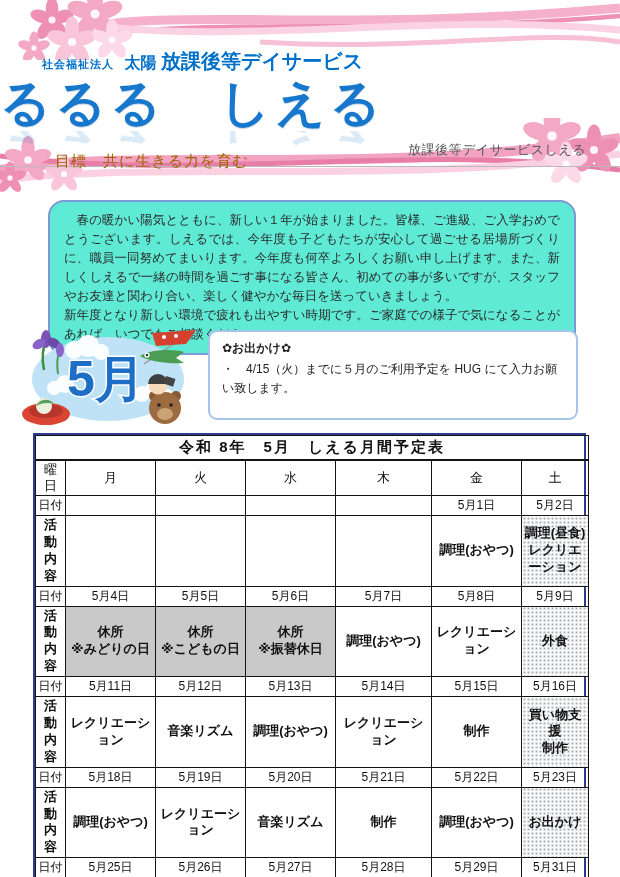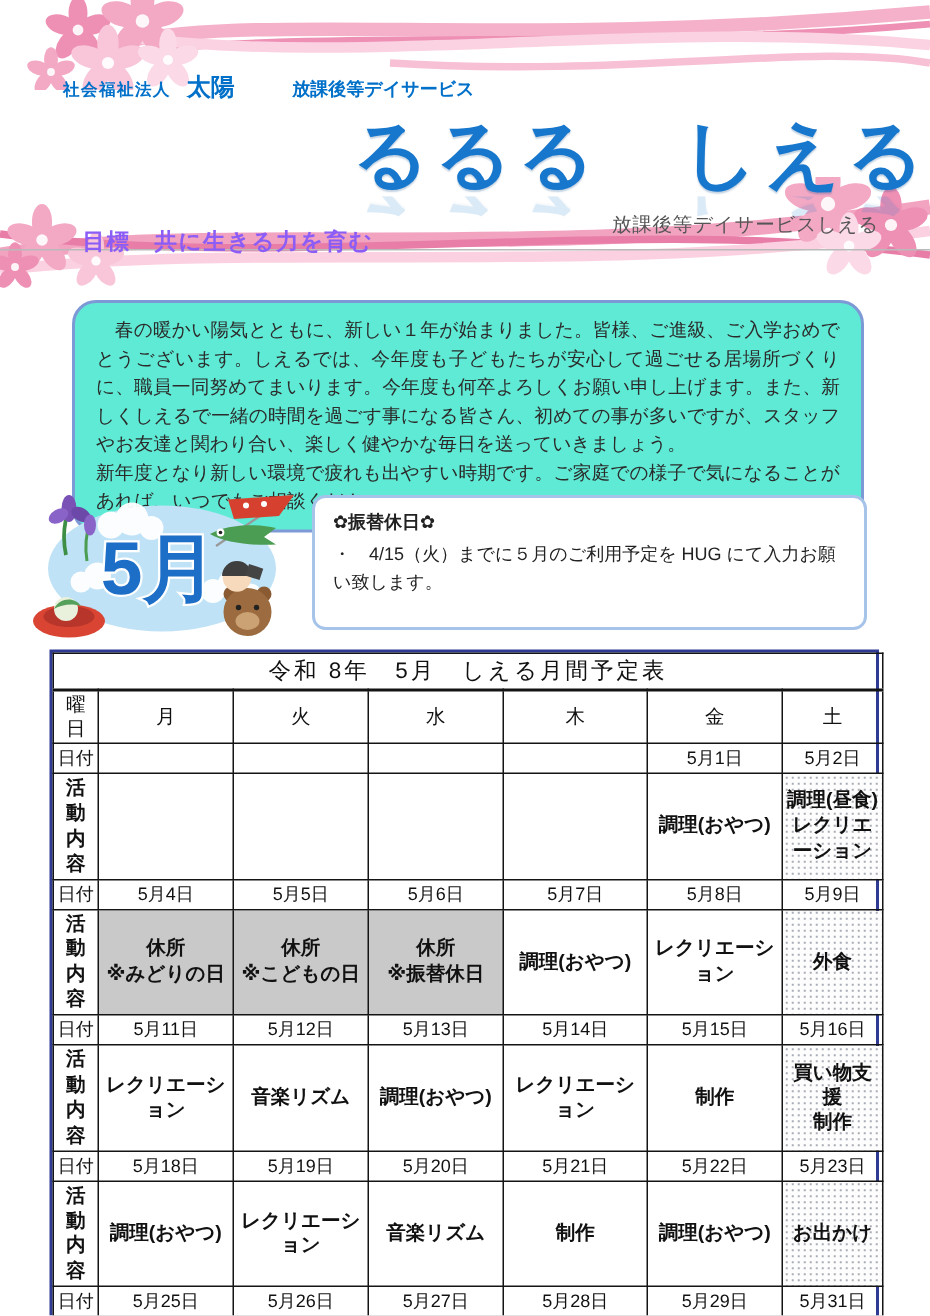--- a/index.html
+++ b/index.html
@@ -6,50 +6,50 @@
   body { background:#fff; font-family:"Liberation Sans","DejaVu Sans",sans-serif; }
   .page { position:relative; width:620px; height:877px; margin:0 auto; background:#fff; overflow:hidden; }
 
   .ribbon-svg { position:absolute; left:0; pointer-events:none; }
   .ribbon-top { top:0; }
   .ribbon-mid { top:118px; z-index:1; }
 
   .org-line { position:absolute; left:42px; top:48px; color:#0070c9; font-weight:bold; z-index:3; white-space:nowrap; }
   .org-prefix { font-size:11px; letter-spacing:1px; }
   .org-name { font-size:16px; margin-left:6px; }
-  .org-service { font-size:12px; margin-left:34px; }
-
-  .big-title-wrap { position:absolute; left:0; width:620px; top:76px; text-align:right; z-index:3; }
+  .org-service { font-size:20px; }
+
+  .big-title-wrap { position:absolute; left:0; width:620px; top:76px; text-align:left; z-index:3; }
   .big-title { font-size:50px; font-weight:bold; color:#1777cd; letter-spacing:4px; line-height:1.1;
                text-shadow:0 1px 1px rgba(20,80,140,.25); }
   .big-title-reflection { height:20px; overflow:hidden; transform:scaleY(-1); opacity:.15; }
 
   .rule-line { position:absolute; left:0; top:166px; width:620px; height:1px; background:#b9b9b9; z-index:2; }
-  .goal-line { position:absolute; left:55px; top:152px; font-size:15px; font-weight:bold; color:#8b5cf6; z-index:3; letter-spacing:1px; }
+  .goal-line { position:absolute; left:55px; top:152px; font-size:15px; font-weight:normal; color:#a16207; z-index:3; letter-spacing:1px; }
   .issue-info { position:absolute; right:34px; top:141px; text-align:center; z-index:3; }
   .issue-service { font-size:13px; color:#555; letter-spacing:.5px; }
   .issue-number { font-size:16px; color:#3f3f3f; margin-top:3px; letter-spacing:1px; }
 
   .greeting-box { position:absolute; left:48px; top:200px; width:528px; min-height:116px;
                   border:2px solid #7d99d6; border-radius:16px; padding:9px 14px;
                   font-size:12.5px; line-height:1.52; color:#2b2b2b; z-index:2; background:#5eead4; }
   .greeting-box p { text-align:justify; }
 
   .may-badge { position:absolute; left:14px; top:328px; width:188px; height:102px; z-index:2; }
 
   .notice-box { position:absolute; left:208px; top:330px; width:370px; min-height:90px;
                 border:2px solid #a6c4ea; border-radius:9px; padding:7px 12px 9px;
                 font-size:12px; line-height:1.6; color:#222; background:#fff; z-index:2; }
   .notice-title { font-weight:bold; margin-bottom:2px; }
 
   .schedule-wrap { position:absolute; left:33px; top:433px; width:553px; border:2px solid #2f3b93; background:#fff; z-index:2; }
   table.schedule { width:100%; border-collapse:collapse; table-layout:fixed; }
   table.schedule td, table.schedule th { border:1px solid #141414; text-align:center; vertical-align:middle;
        color:#111; padding:1px 2px; overflow:hidden; }
-  .tbl-title { font-size:15px; font-weight:normal; height:24px; border-bottom:2px solid #141414 !important; letter-spacing:2px; }
+  .tbl-title { font-size:15px; font-weight:bold; height:24px; border-bottom:2px solid #141414 !important; letter-spacing:2px; }
   .r-weekday th { font-size:13px; font-weight:normal; height:22px; }
   .corner-label, .row-label { font-size:11px; line-height:1.25; font-weight:normal; }
   .r-date td { height:20px; font-size:12px; border-top:2px solid #141414; }
   .r-act td { height:49px; font-size:13px; font-weight:bold; white-space:pre-line; line-height:1.3; }
   .r-act-first td { height:58px; }
   td.gray { background:#c9c9c9; }
   td.dotted { background-color:#fdfdfd;
               background-image:radial-gradient(circle, #a9adb5 1px, transparent 1px);
               background-size:4px 4px; }
 </style>
@@ -159,21 +159,21 @@
       <circle cx="145" cy="77" r="1.8" fill="#222222"></circle>
         <circle cx="157" cy="77" r="1.8" fill="#222222"></circle>
       <circle cx="144" cy="57" r="9.5" fill="#f7d9bb"></circle>
       <path d="M134,56 A10,10 0 0 1 154,56 L134,56 Z" fill="#3f3f3f"></path>
       <rect x="152" y="48" width="10" height="8" fill="#444444" transform="rotate(18 152 48)"></rect>
     </g>
     <text x="92" y="68" text-anchor="middle" font-family="Liberation Sans, DejaVu Sans, sans-serif" font-weight="bold" fill="#1d6ec6" stroke="#ffffff" stroke-width="3" paint-order="stroke" font-size="50"><tspan>5月</tspan></text>
   </svg>
 
   <div class="notice-box">
-    <div class="notice-title">✿振替休日✿</div>
+    <div class="notice-title">✿お出かけ✿</div>
     <div class="notice-item">・　4/15（火）までに５月のご利用予定を HUG にて入力お願い致します。</div>
   </div>
 
   <div class="schedule-wrap">
     <table class="schedule">
       <colgroup>
         <col style="width:30px">
           <col style="width:90px">
           <col style="width:90px">
           <col style="width:90px">

